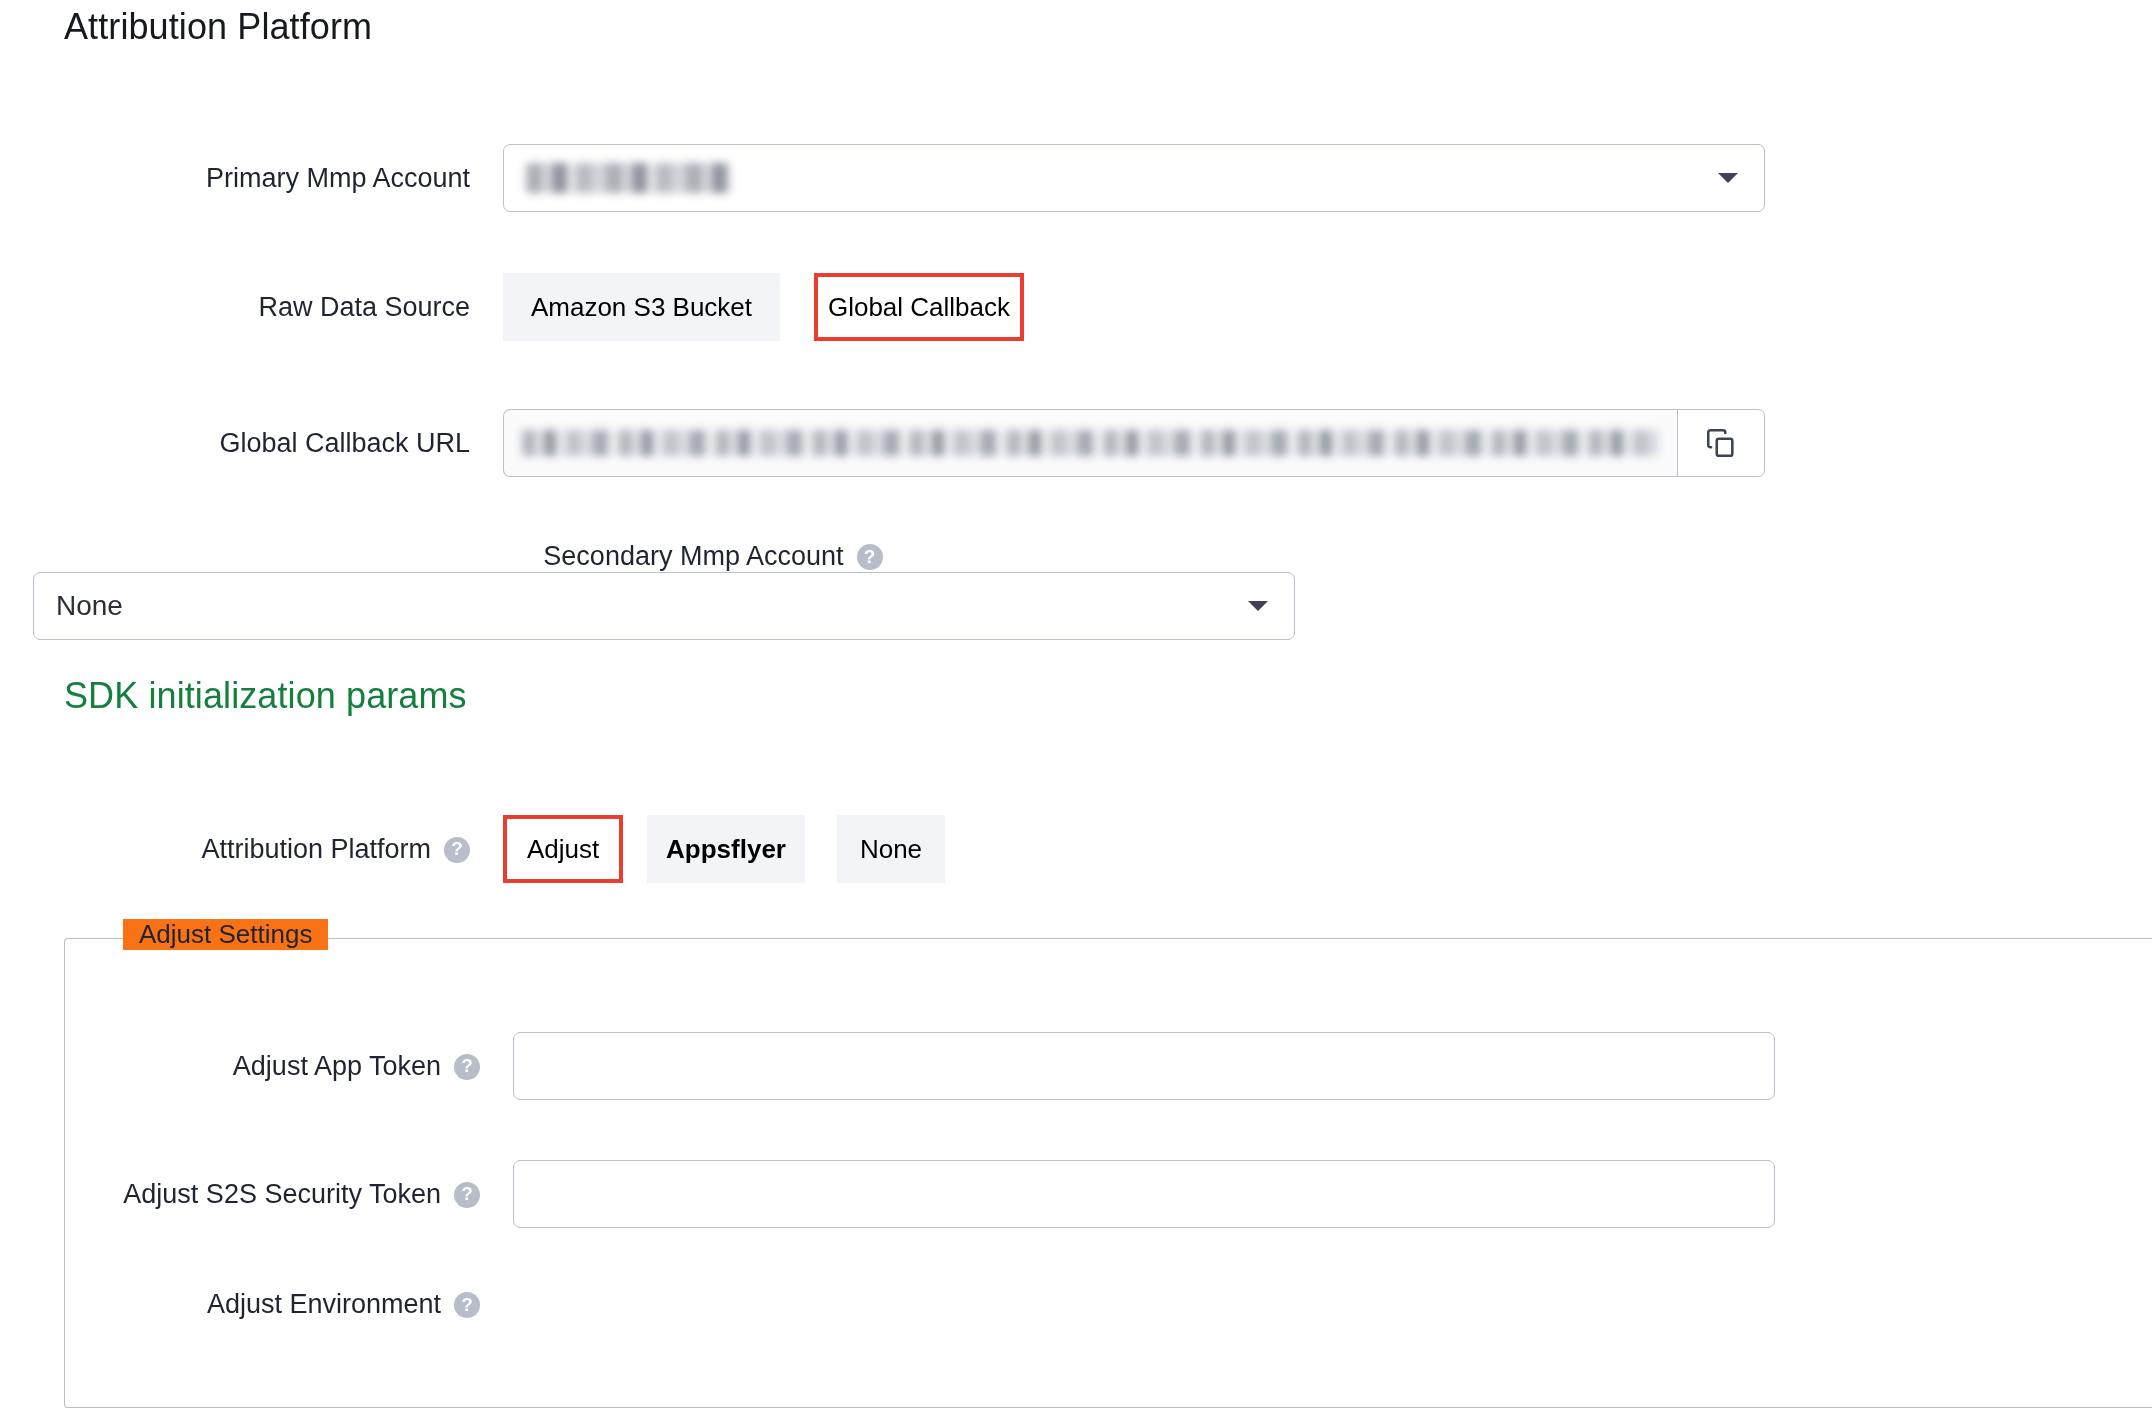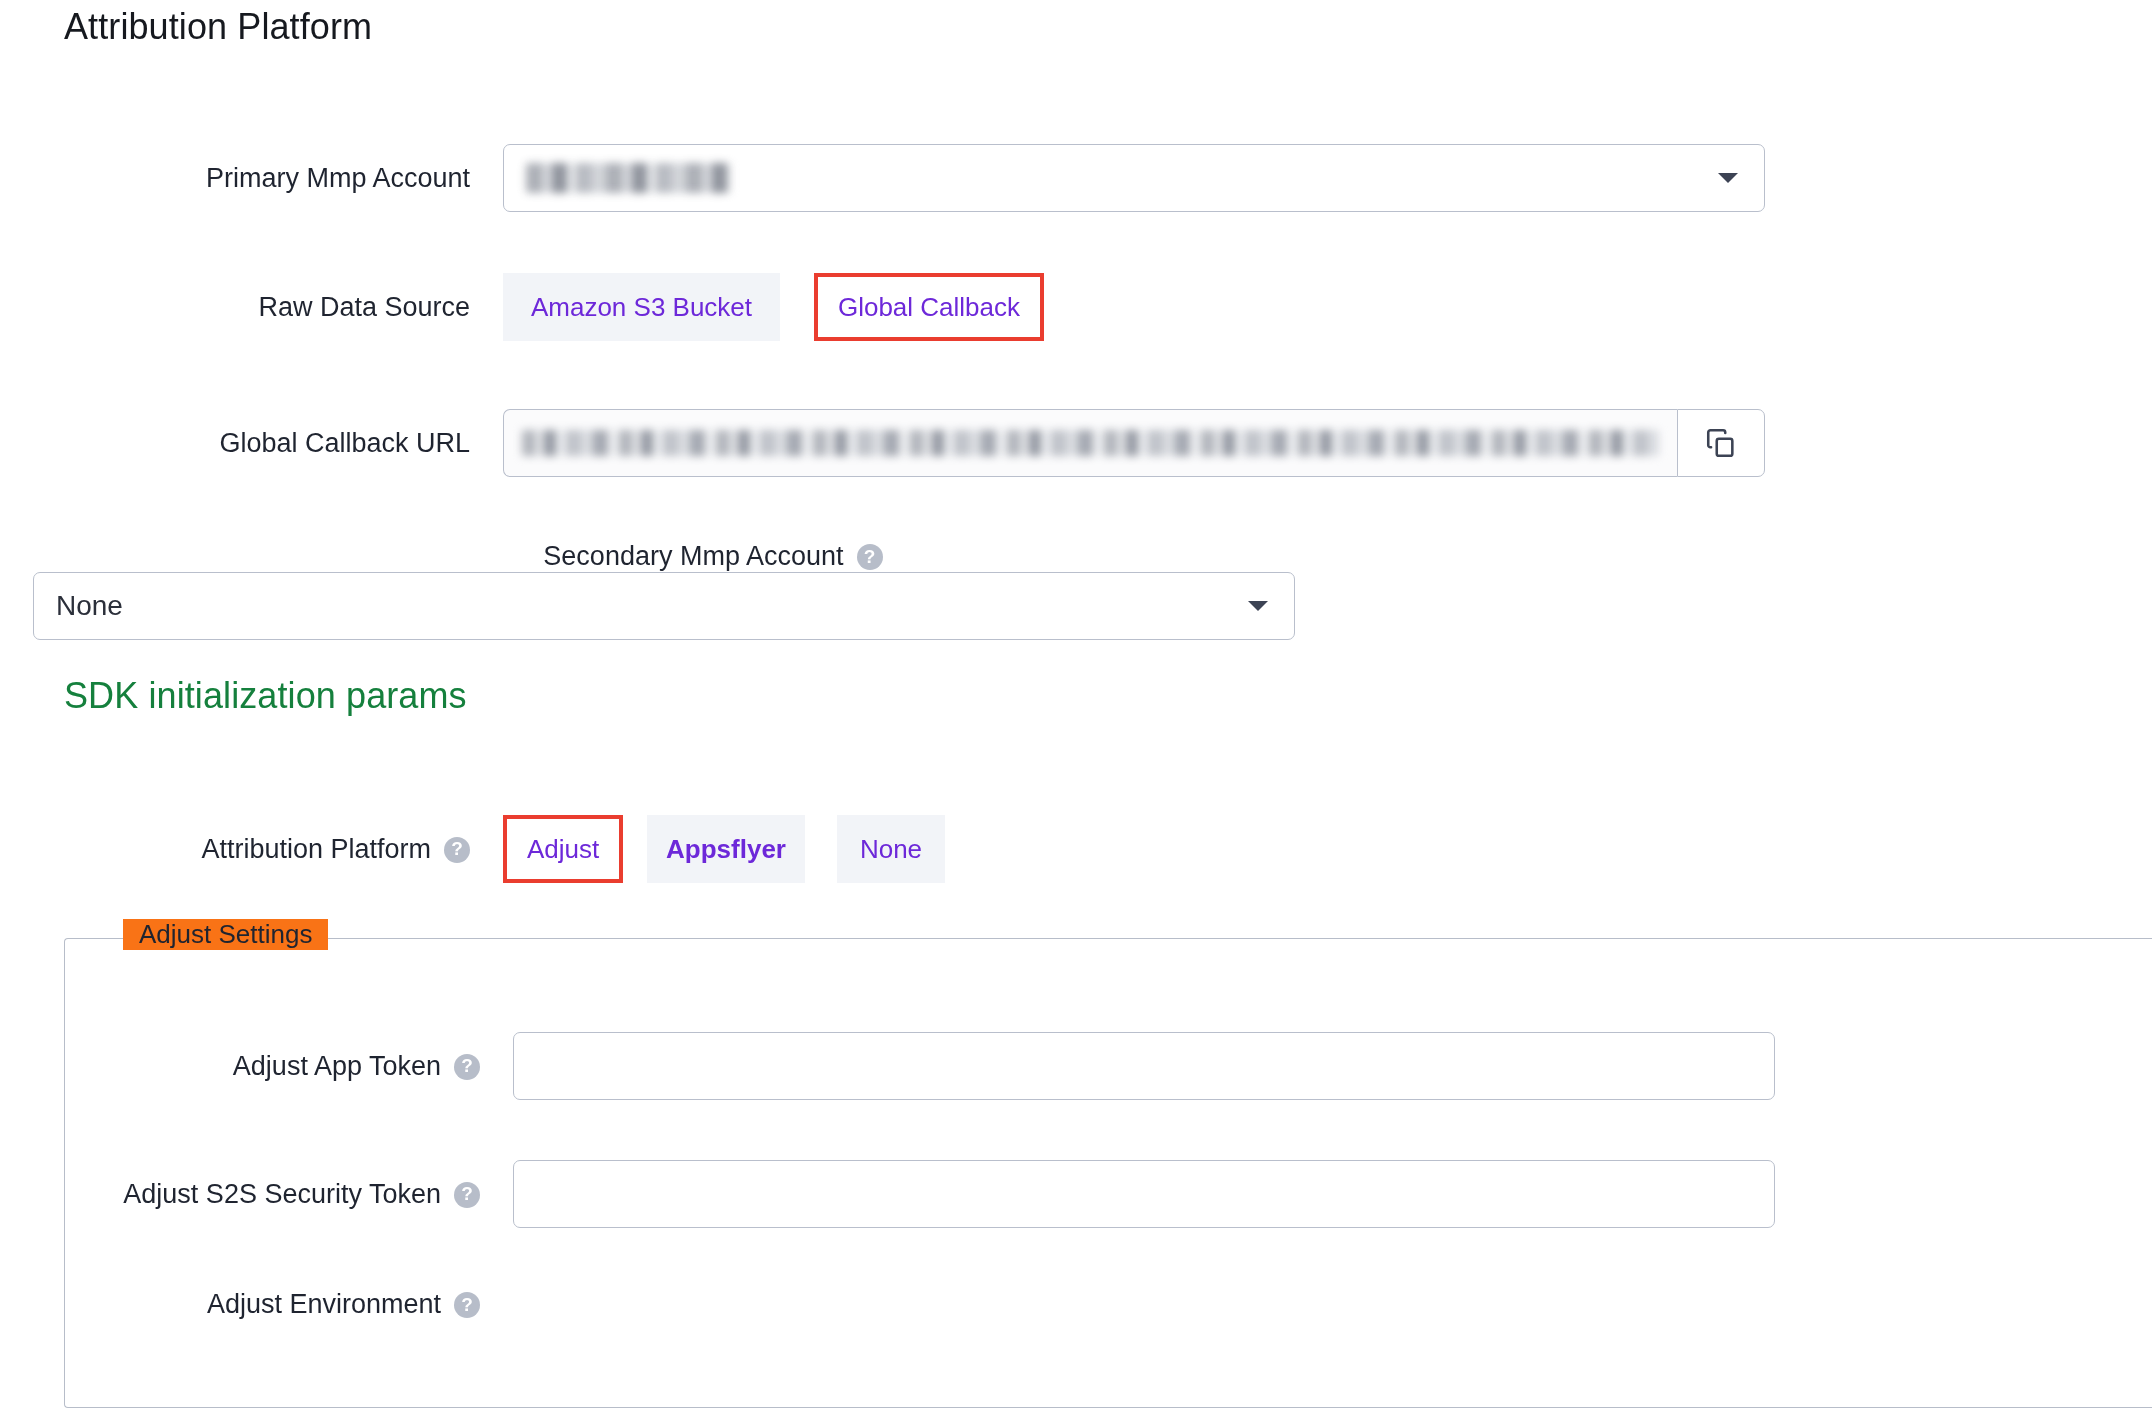--- a/index.html
+++ b/index.html
@@ -194,21 +194,21 @@
   .choice {
     box-sizing: border-box;
     height: 68px;
     display: flex;
     align-items: center;
     justify-content: center;
     padding: 0 26px;
     background: #f2f4f8;
     border: 1px solid transparent;
     font-size: 26px;
-    color: #6d28d9;
+    color: #000000;
     white-space: nowrap;
     cursor: pointer;
     margin-right: 27px;
   }
   .choice:last-child { margin-right: 0; }
   .choice.selected {
     background: #ffffff;
     border: 4px solid #ea3d2f;
   }
 
@@ -246,21 +246,21 @@
       <span class="select-arrow"></span>
     </div>
   </div>
 </div>
 
 <div class="form-row" style="left:0; top:273px;">
   <div class="row-label">Raw Data Source</div>
   <div class="row-control">
     <div class="choice-group">
       <div class="choice" style="width:277px; margin-right:34px;">Amazon S3 Bucket</div>
-      <div class="choice selected" style="width:230px;">Global Callback</div>
+      <div class="choice selected" style="width:210px;">Global Callback</div>
     </div>
   </div>
 </div>
 
 <div class="form-row" style="left:0; top:409px;">
   <div class="row-label">Global Callback URL</div>
   <div class="row-control">
     <div class="url-group">
       <div class="url-input" style="width:1174px;">
         <span class="redacted-url"></span>

